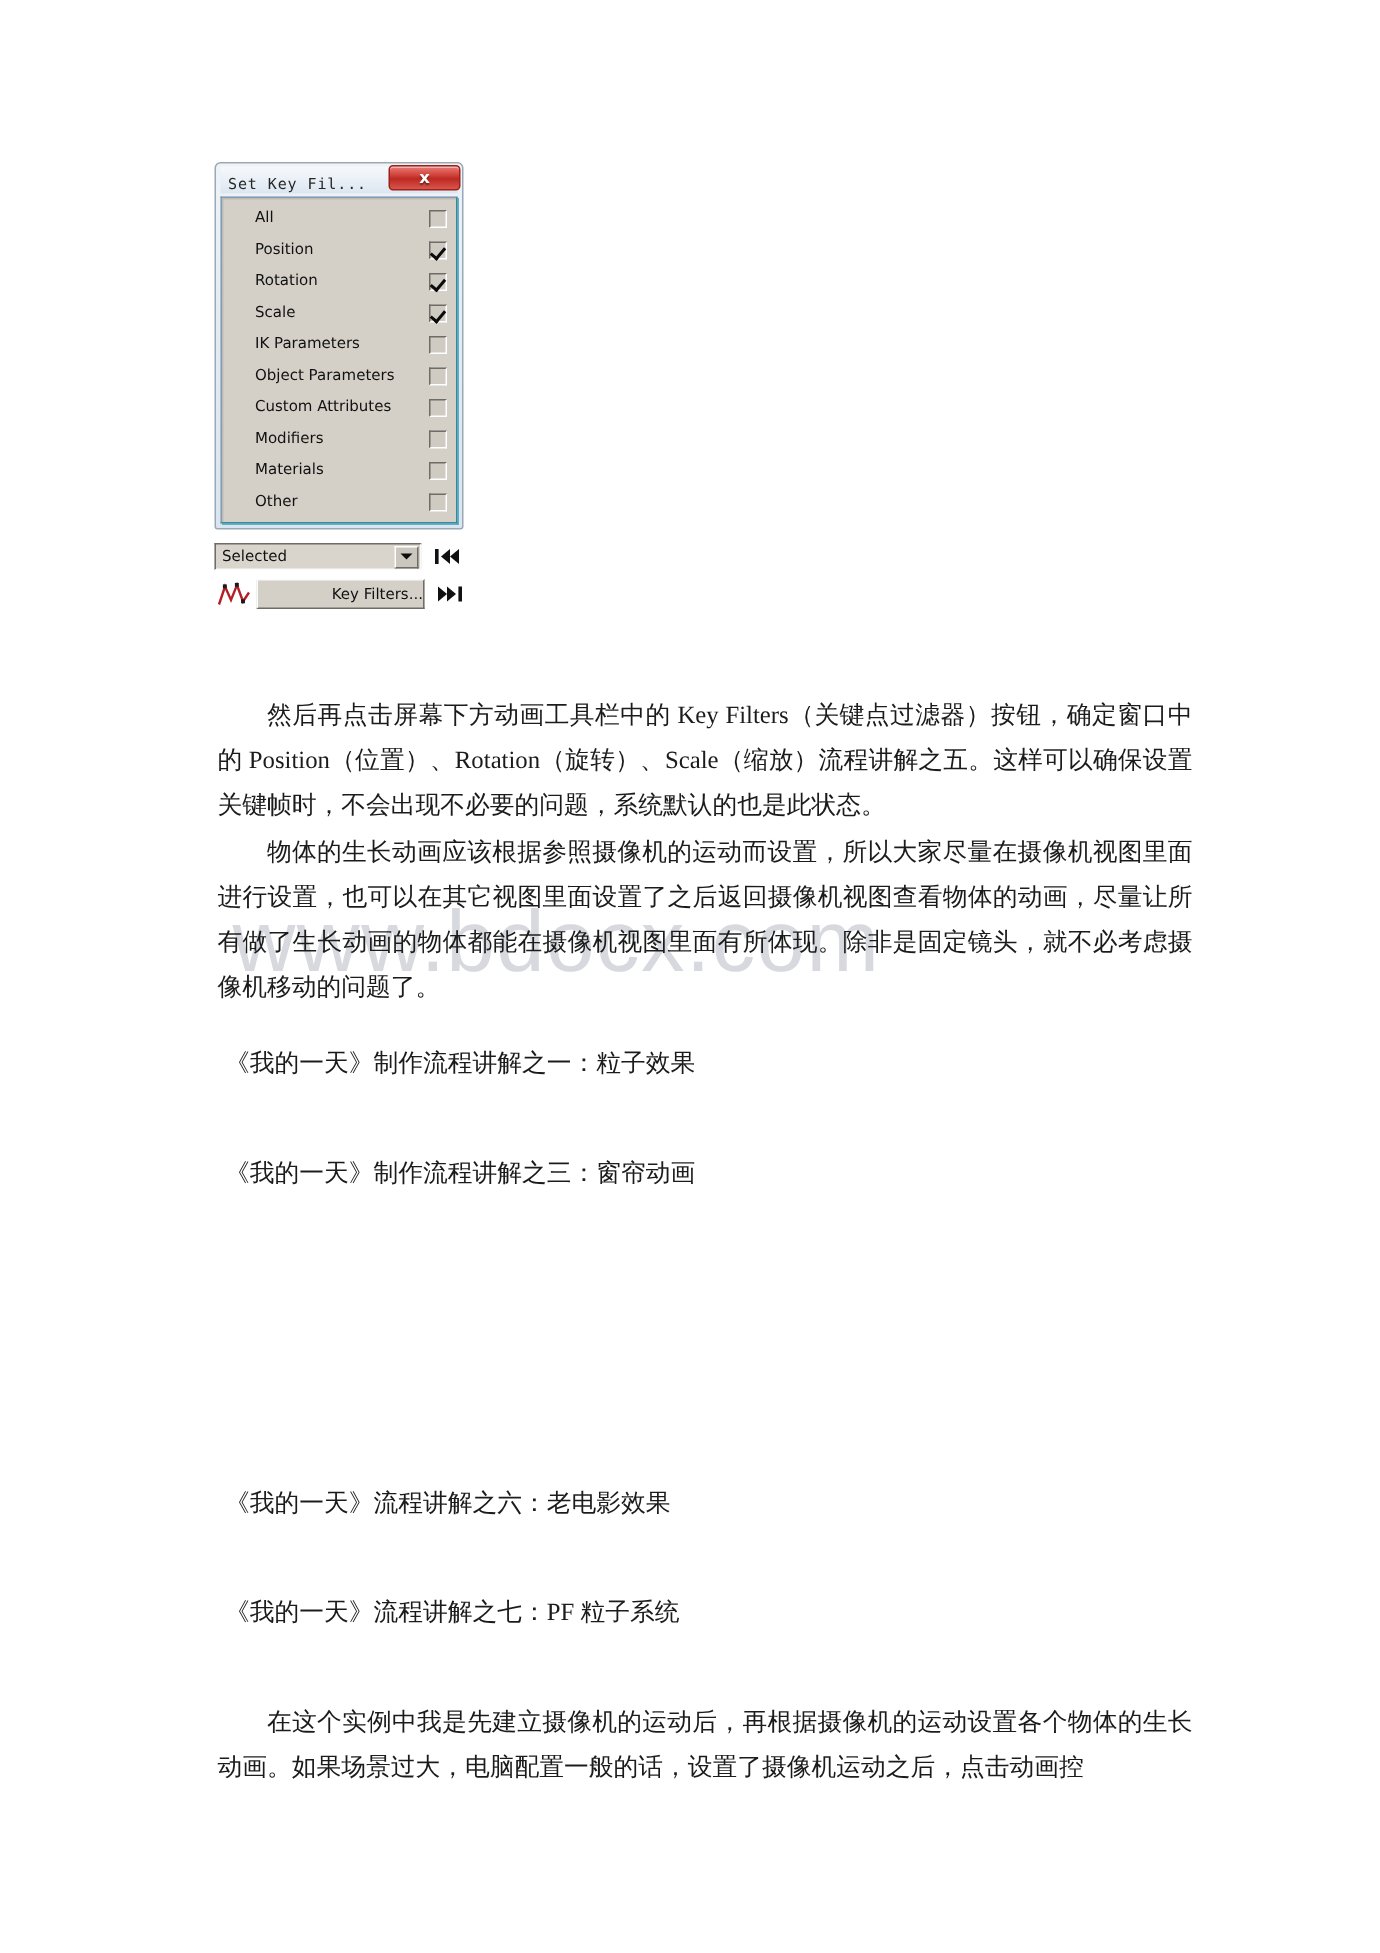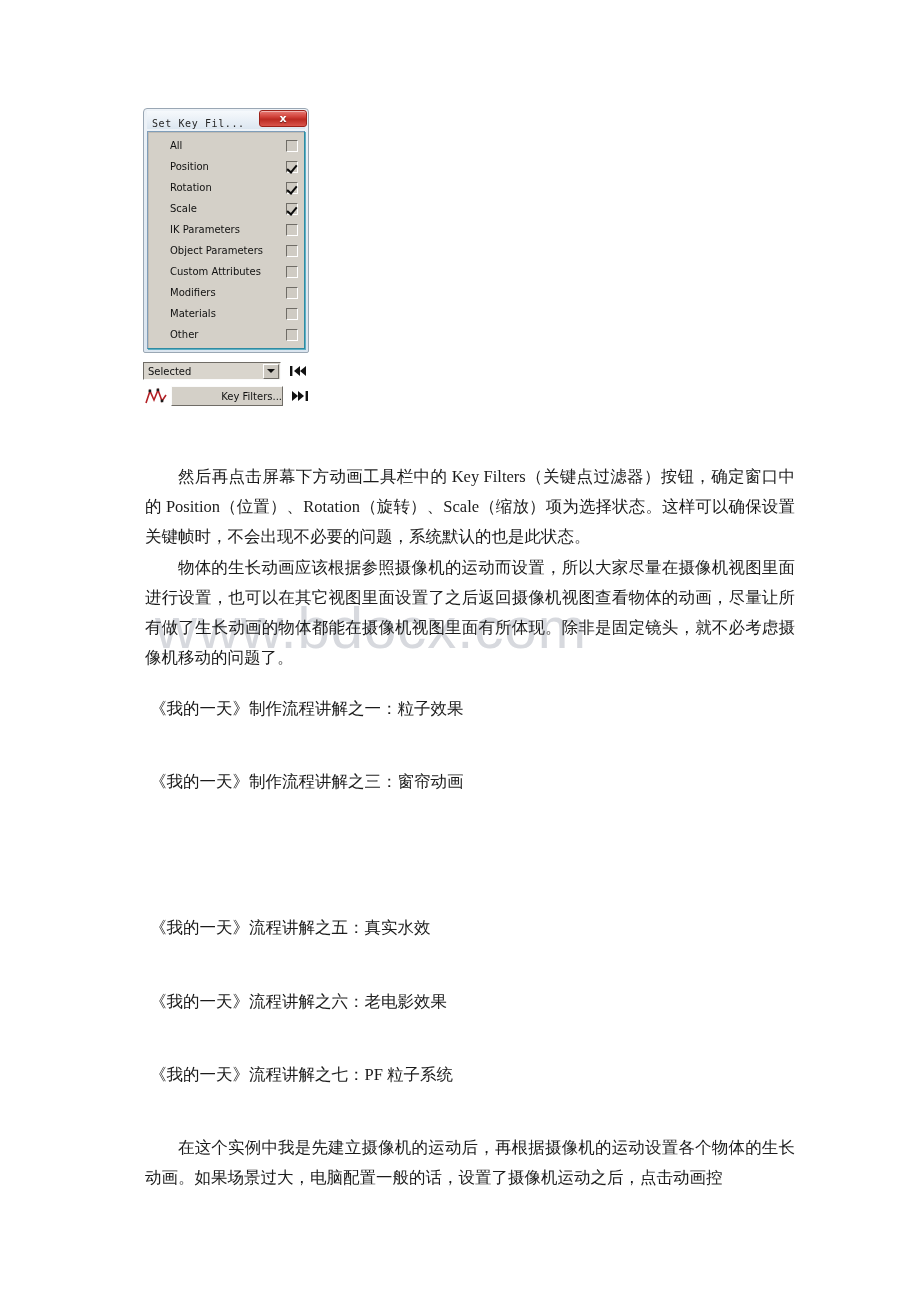--- a/index.html
+++ b/index.html
@@ -361,25 +361,24 @@
         <svg width="18" height="12" viewBox="0 0 18 12" aria-hidden="true">
           <polygon points="1,1 1,11 7,6" fill="#111"></polygon>
           <polygon points="7,1 7,11 13,6" fill="#111"></polygon>
           <rect x="14.6" y="1" width="2.4" height="10" fill="#111"></rect>
         </svg>
       </div>
     </div>
 
   </div>
 
-  <div class="para indent" style="left:145px; top:462px; width:650px;">然后再点击屏幕下方动画工具栏中的 Key Filters（关键点过滤器）按钮，确定窗口中的 Position（位置）、Rotation（旋转）、Scale（缩放）项为选择状态。这样可以确保设置关键帧时，不会出现不必要的问题，系统默认的也是此状态。</div>
+  <div class="para indent" style="left:145px; top:462px; width:650px;">然后再点击屏幕下方动画工具栏中的 Key Filters（关键点过滤器）按钮，确定窗口中的 Position（位置）、Rotation（旋转）、Scale（缩放）流程讲解之五。这样可以确保设置关键帧时，不会出现不必要的问题，系统默认的也是此状态。</div>
 
   <div class="para indent" style="left:145px; top:553px; width:650px;">物体的生长动画应该根据参照摄像机的运动而设置，所以大家尽量在摄像机视图里面进行设置，也可以在其它视图里面设置了之后返回摄像机视图查看物体的动画，尽量让所有做了生长动画的物体都能在摄像机视图里面有所体现。除非是固定镜头，就不必考虑摄像机移动的问题了。</div>
 
   <div class="listline" style="left:150px; top:769px;">《我的一天》制作流程讲解之三：窗帘动画</div>
   <div class="listline" style="left:150px; top:696px;">《我的一天》制作流程讲解之一：粒子效果</div>
-  <div class="listline" style="left:150px; top:915px;">《我的一天》流程讲解之五：真实水效</div>
   <div class="listline" style="left:150px; top:989px;">《我的一天》流程讲解之六：老电影效果</div>
   <div class="listline" style="left:150px; top:1062px;">《我的一天》流程讲解之七：PF 粒子系统</div>
 
   <div class="para indent" style="left:145px; top:1133px; width:650px;">在这个实例中我是先建立摄像机的运动后，再根据摄像机的运动设置各个物体的生长动画。如果场景过大，电脑配置一般的话，设置了摄像机运动之后，点击动画控</div>
 
 </div>
 
 </body></html>

